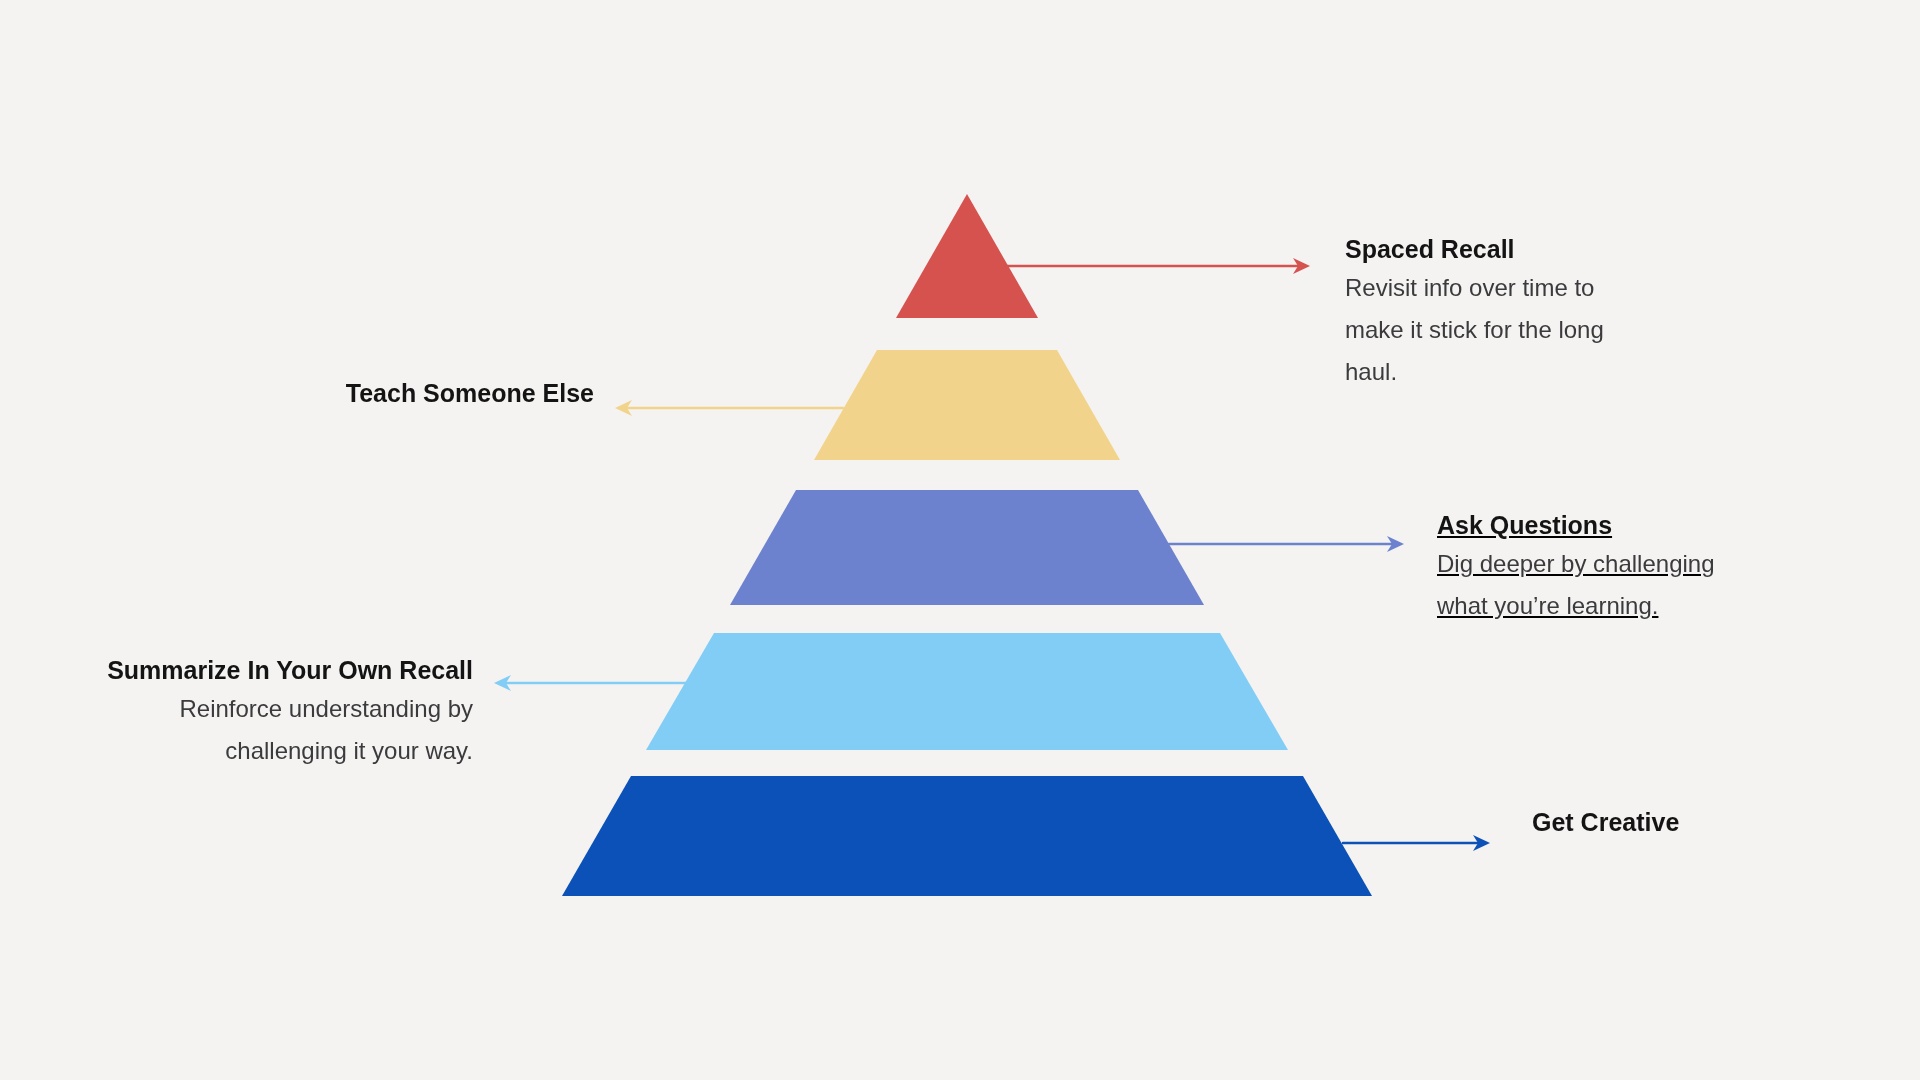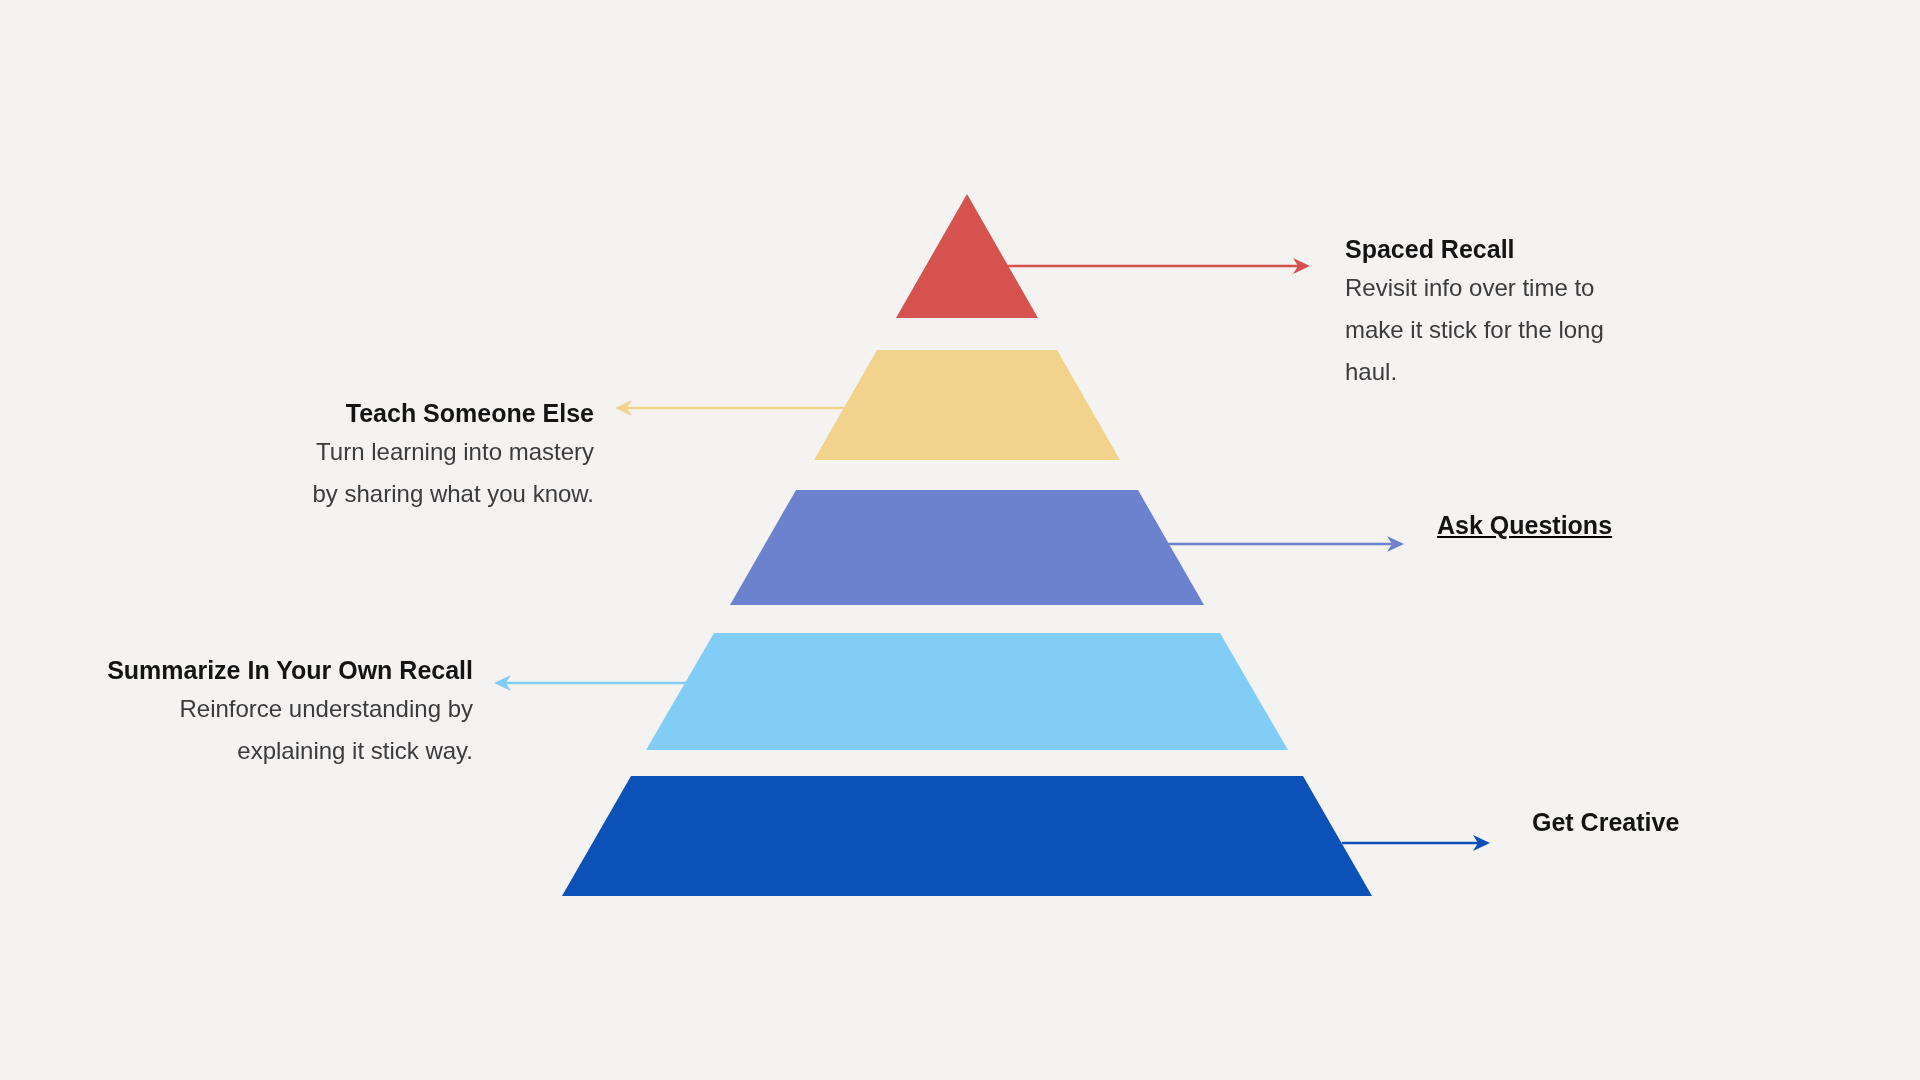--- a/index.html
+++ b/index.html
@@ -37,21 +37,21 @@
   }
   .callout-desc {
     margin: 0;
     font-size: 24px;
     line-height: 42px;
     font-weight: 400;
     color: var(--body-color, #3b3b3d);
     white-space: pre-line;
   }
   #callout-1 { left: 1345px; top: 232px; }
-  #callout-2 { right: 1326px; top: 376px; margin-top: 20px; }
+  #callout-2 { right: 1326px; top: 376px; }
   #callout-3 { left: 1437px; top: 508px; text-decoration: underline; }
   #callout-4 { right: 1447px; top: 653px; }
   #callout-5 { left: 1532px; top: 805px; text-align: center; }
 </style>
 </head>
 <body>
 
 <div class="canvas">
 
   <svg class="pyramid-svg" width="1920" height="1080" viewBox="0 0 1920 1080" xmlns="http://www.w3.org/2000/svg">
@@ -94,31 +94,31 @@
 
   <div class="callout" id="callout-1">
     <h3 class="callout-title">Spaced Recall</h3>
     <p class="callout-desc">Revisit info over time to
 make it stick for the long
 haul.</p>
   </div>
 
   <div class="callout align-right" id="callout-2">
     <h3 class="callout-title">Teach Someone Else</h3>
-    <p class="callout-desc">Turn learning into mastery
-by sharing what you know.</p>
   </div>
 
   <div class="callout" id="callout-3">
     <h3 class="callout-title">Ask Questions</h3>
+    <p class="callout-desc">Dig deeper by challenging
+what you’re learning.</p>
   </div>
 
   <div class="callout align-right" id="callout-4">
     <h3 class="callout-title">Summarize In Your Own Recall</h3>
     <p class="callout-desc">Reinforce understanding by
-explaining it stick way.</p>
+challenging it your way.</p>
   </div>
 
   <div class="callout" id="callout-5">
     <h3 class="callout-title">Get Creative</h3>
   </div>
 
 </div>
 
 </body></html>

